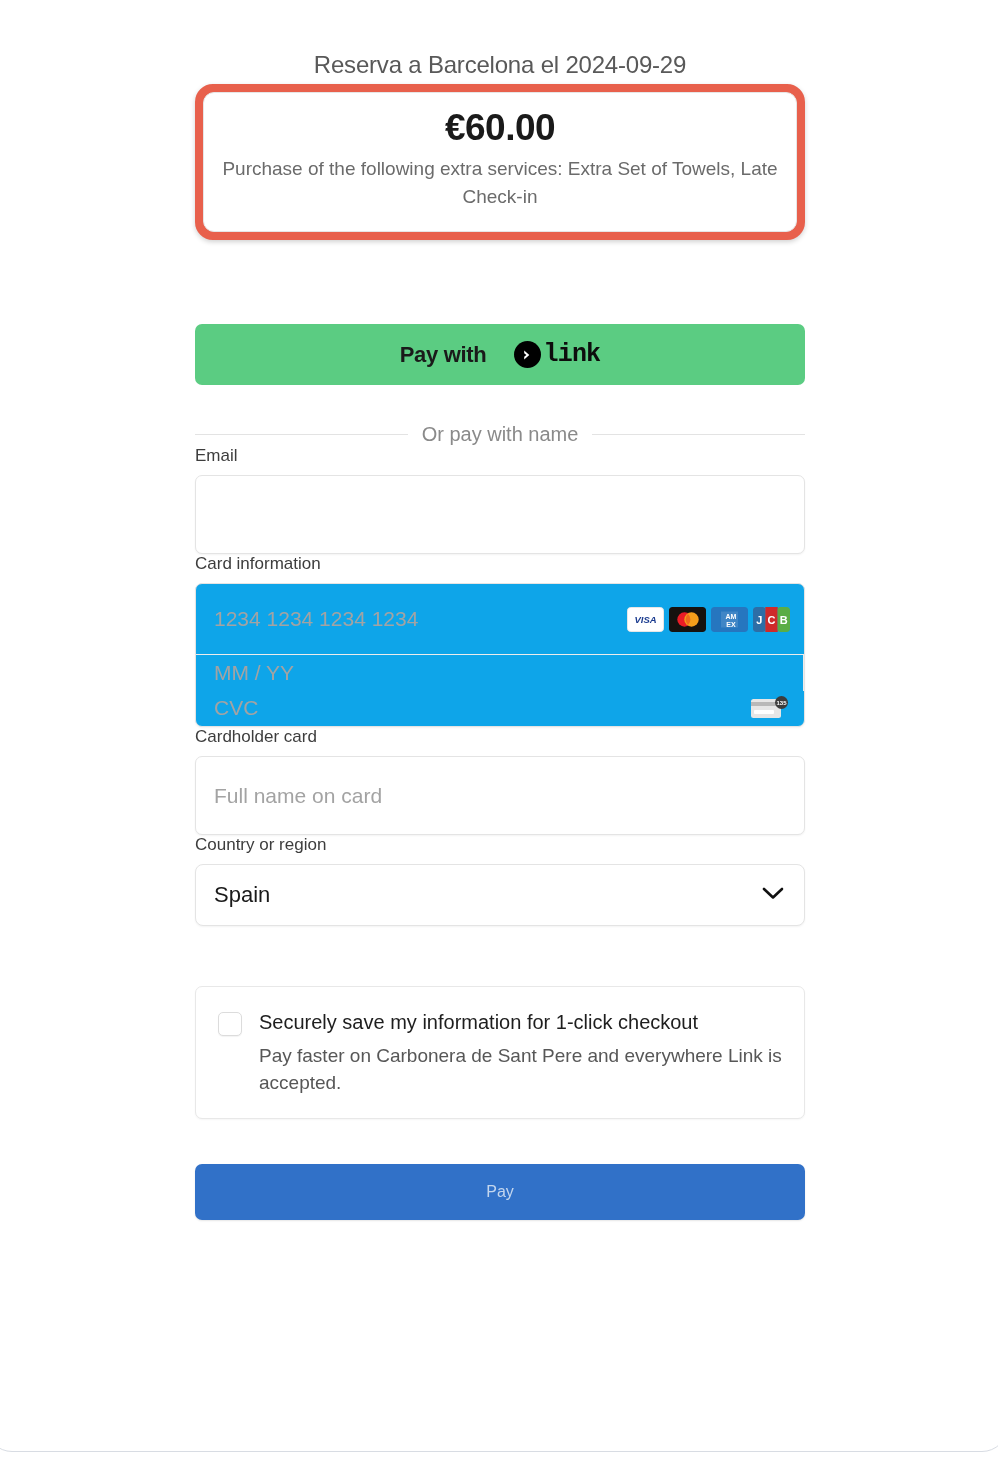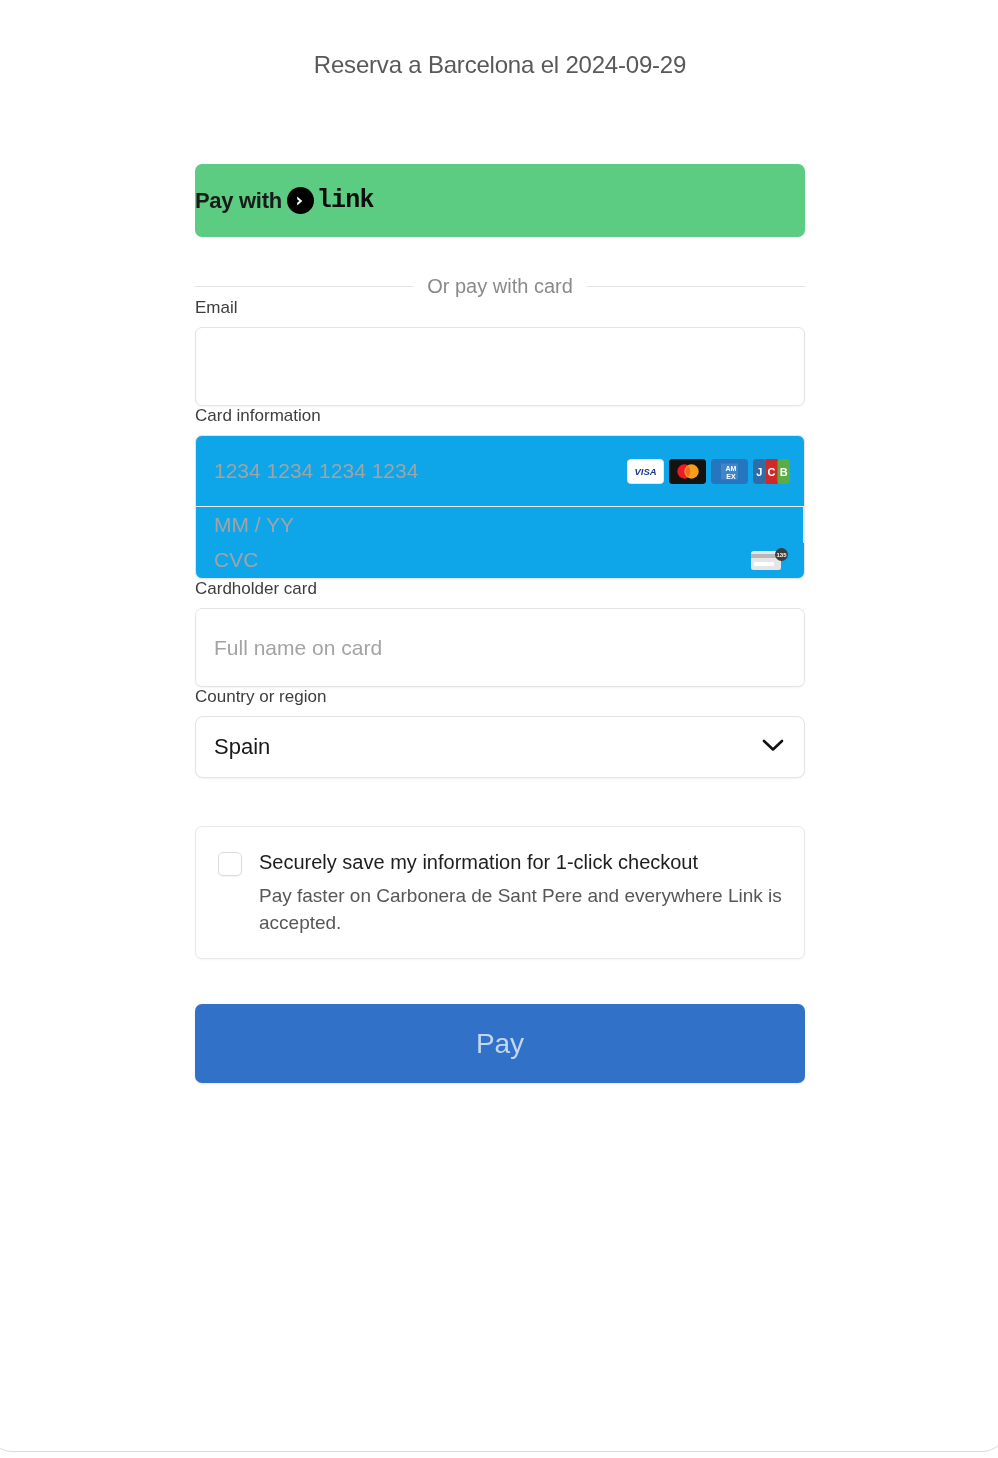--- a/index.html
+++ b/index.html
@@ -74,28 +74,28 @@
     margin-top: 4px;
     font-size: 19px;
     color: #6b6b6b;
     line-height: 28px;
   }
 
   
   .link-button {
     margin-top: 84px;
     width: 610px;
-    height: 73px;
+    height: 61px;
     background: #5bcc82;
     border: none;
     border-radius: 7px;
     display: flex;
     align-items: center;
-    justify-content: flex-start;
-    gap: 5px;
+    justify-content: center;
+    gap: 27px;
     cursor: pointer;
     font-family: inherit;
   }
   .link-pay-text {
     font-size: 22px;
     font-weight: bold;
     color: #1a1a1a;
     letter-spacing: -0.3px;
   }
   .link-logo { display: flex; align-items: center; gap: 3px; }
@@ -207,21 +207,21 @@
     display: flex;
     align-items: center;
     justify-content: space-between;
     padding: 0 20px 0 18px;
     cursor: pointer;
   }
   .select-value { font-size: 22px; color: #1a1a1a; }
 
   
   .save-box {
-    margin-top: 48px;
+    margin-top: 60px;
     width: 610px;
     background: #ffffff;
     border: 1px solid #e8e8e8;
     border-radius: 7px;
     box-shadow: 0 1px 2px rgba(0,0,0,0.04);
     padding: 20px 22px 22px;
     display: flex;
     gap: 17px;
   }
   .checkbox {
@@ -242,60 +242,66 @@
     margin-top: 5px;
     font-size: 19px;
     color: #575757;
     line-height: 27px;
   }
 
   
   .pay-button {
     margin-top: 45px;
     width: 610px;
-    height: 79px;
+    height: 56px;
     background: #3171c8;
     border: none;
     border-radius: 7px;
     color: #c3d6ee;
-    font-size: 28px;
+    font-size: 16px;
     font-family: inherit;
     cursor: pointer;
     box-shadow: 0 1px 2px rgba(0,0,0,0.10);
   }
 </style>
 </head>
 <body>
 
 <div class="page">
   <div class="viewport-frame"></div>
 
   <div class="checkout">
 
     
     <div class="order-title">Reserva a Barcelona el 2024-09-29</div>
 
+    <div class="amount-highlight">
+      <div class="amount-inner">
+        <div class="amount-value">€60.00</div>
+        <div class="amount-desc">Purchase of the following extra services: Extra Set of Towels, Late Check-in</div>
+      </div>
+    </div>
 
     
     <button class="link-button">
       <span class="link-pay-text">Pay with</span>
       <span class="link-logo">
         <span class="link-mark">
           <svg width="14" height="14" viewBox="0 0 14 14" aria-hidden="true">
             <path d="M4.2 2.6 L9.3 7 L4.2 11.4 L4.2 8.7 L6.4 7 L4.2 5.3 Z" fill="#ffffff"></path>
           </svg>
         </span>
         <span class="link-word">link</span>
       </span>
     </button>
 
     
     <div class="divider">
       <span class="divider-line"></span>
-      <span class="divider-text">Or pay with card</span>
+      <span class="divider-text">Or pay with name</span>
       <span class="divider-line"></span>
     </div>
 
     
     <div class="field-group">
       <label class="field-label">Email</label>
       <input class="input-box" type="text" placeholder="" style="">
     </div>
 
     

